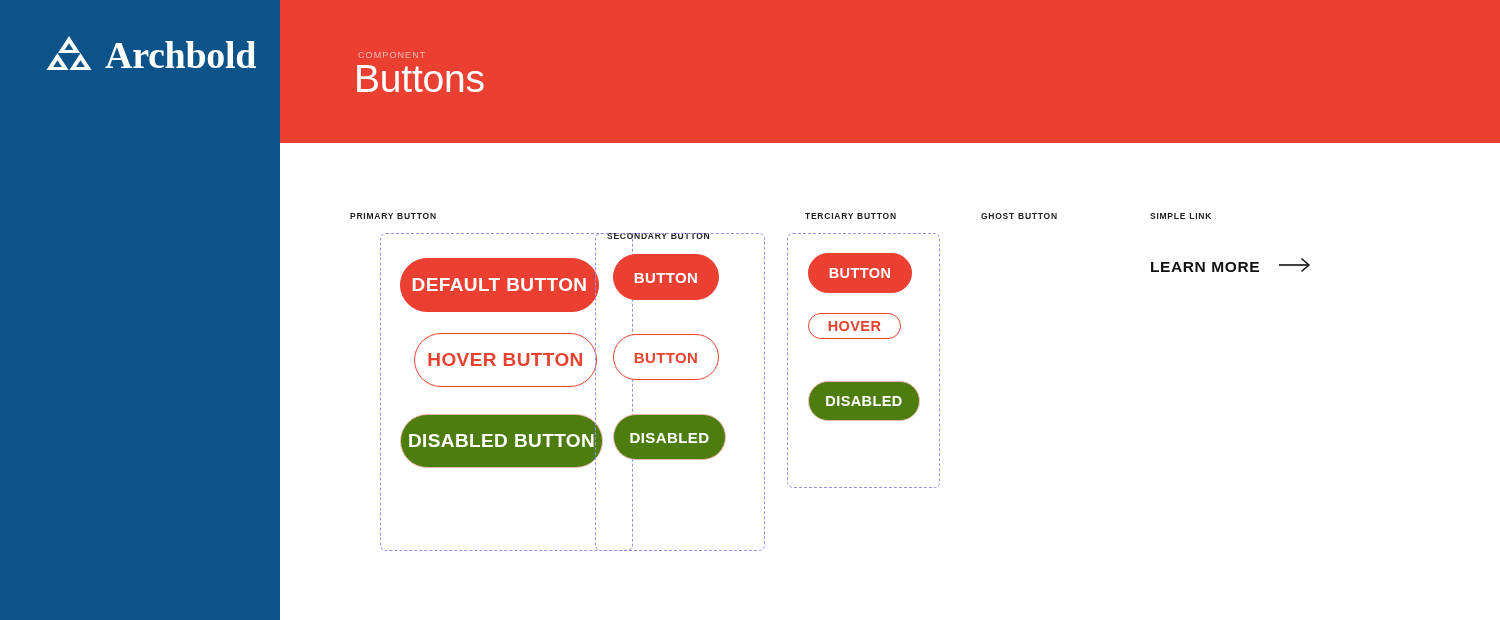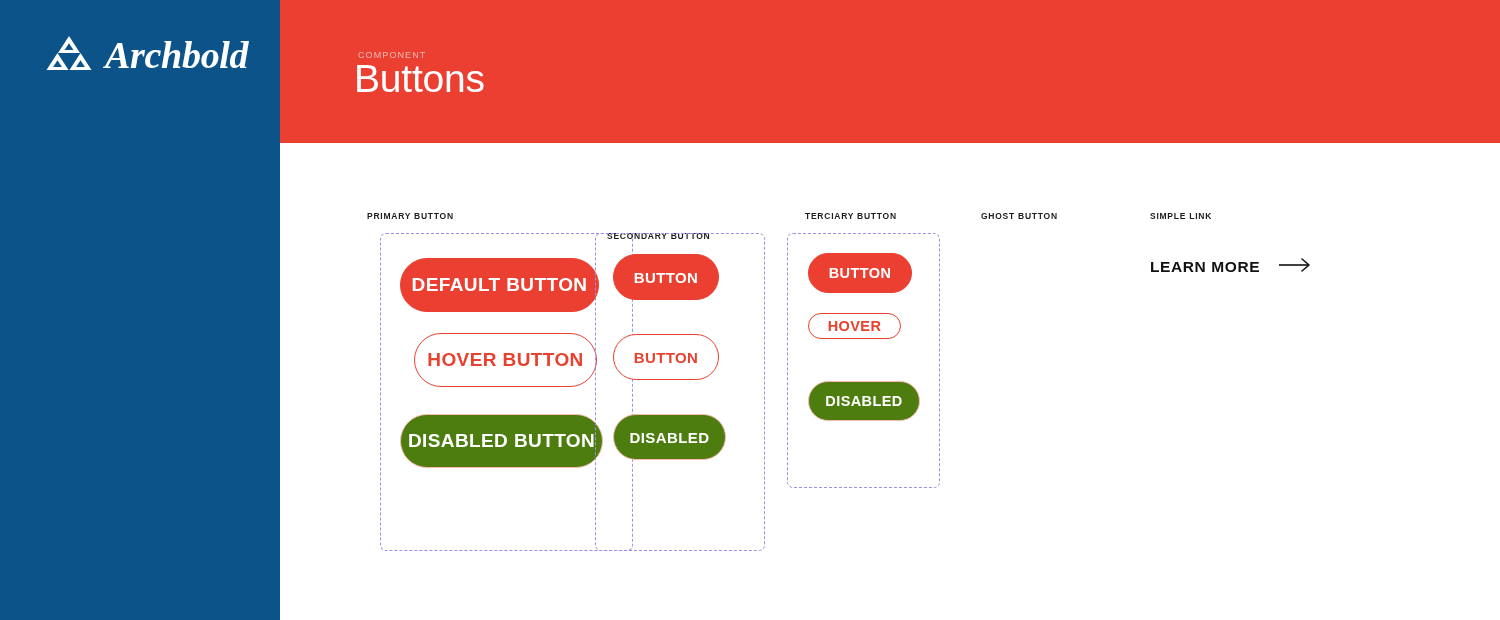--- a/index.html
+++ b/index.html
@@ -17,21 +17,20 @@
   }
 
   
   .sidebar {
     position: absolute;
     left: 0;
     top: 0;
     width: 280px;
     height: 620px;
     background: #0b5389;
-    font-style: italic;
   }
 
   .brand {
     position: absolute;
     left: 46px;
     top: 36px;
     display: flex;
     align-items: center;
     gap: 13px;
   }
@@ -181,21 +180,21 @@
 </div>
 
 <div class="header-band">
   <div class="header-eyebrow">COMPONENT</div>
   <div class="header-title">Buttons</div>
 </div>
 
 <div class="canvas">
 
   <div class="column" style="left:50px;">
-    <div class="col-label" style="left:37px;">PRIMARY BUTTON</div>
+    <div class="col-label" style="left:20px;">PRIMARY BUTTON</div>
     <div class="spec-box" style="left:50px;top:90px;width:253px;height:318px;"></div>
 
     <div class="btn btn-solid size-lg" style="left:70px;top:115px;width:199px;height:54px;">
       <span>DEFAULT BUTTON</span>
     </div>
 
     <div class="btn btn-outline size-lg" style="left:84px;top:190px;width:183px;height:54px;">
       <span>HOVER BUTTON</span>
     </div>
 

